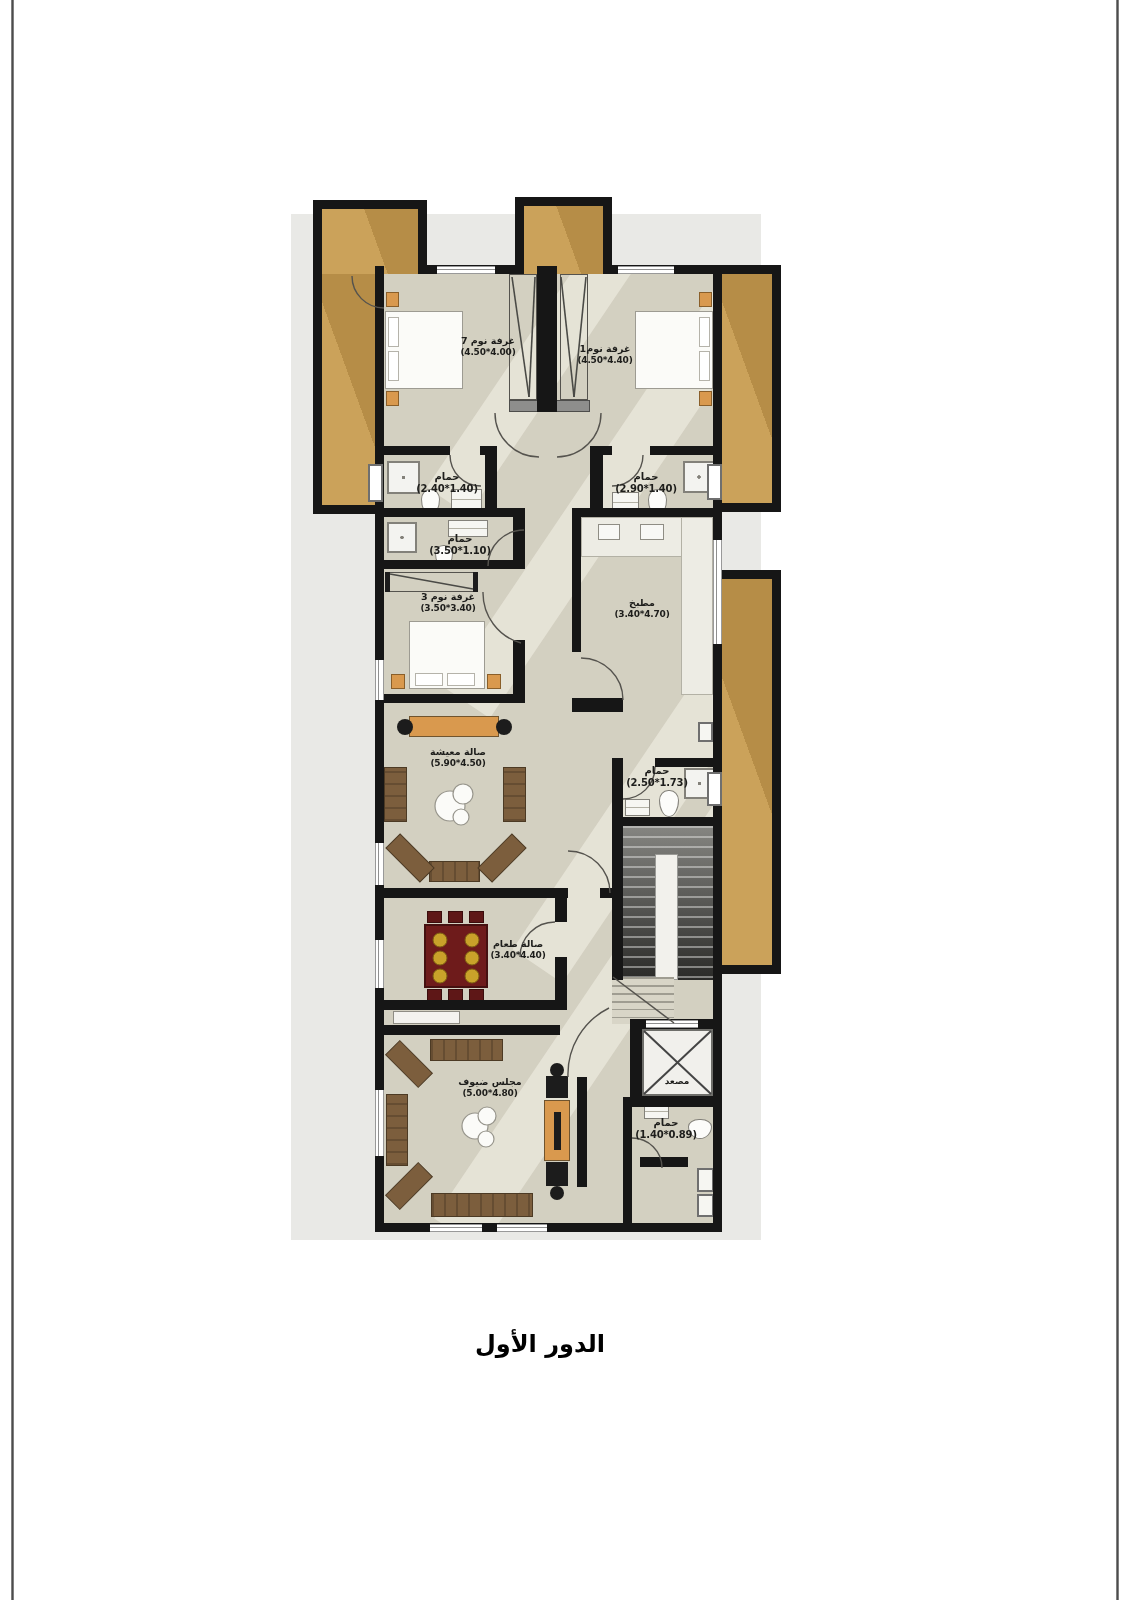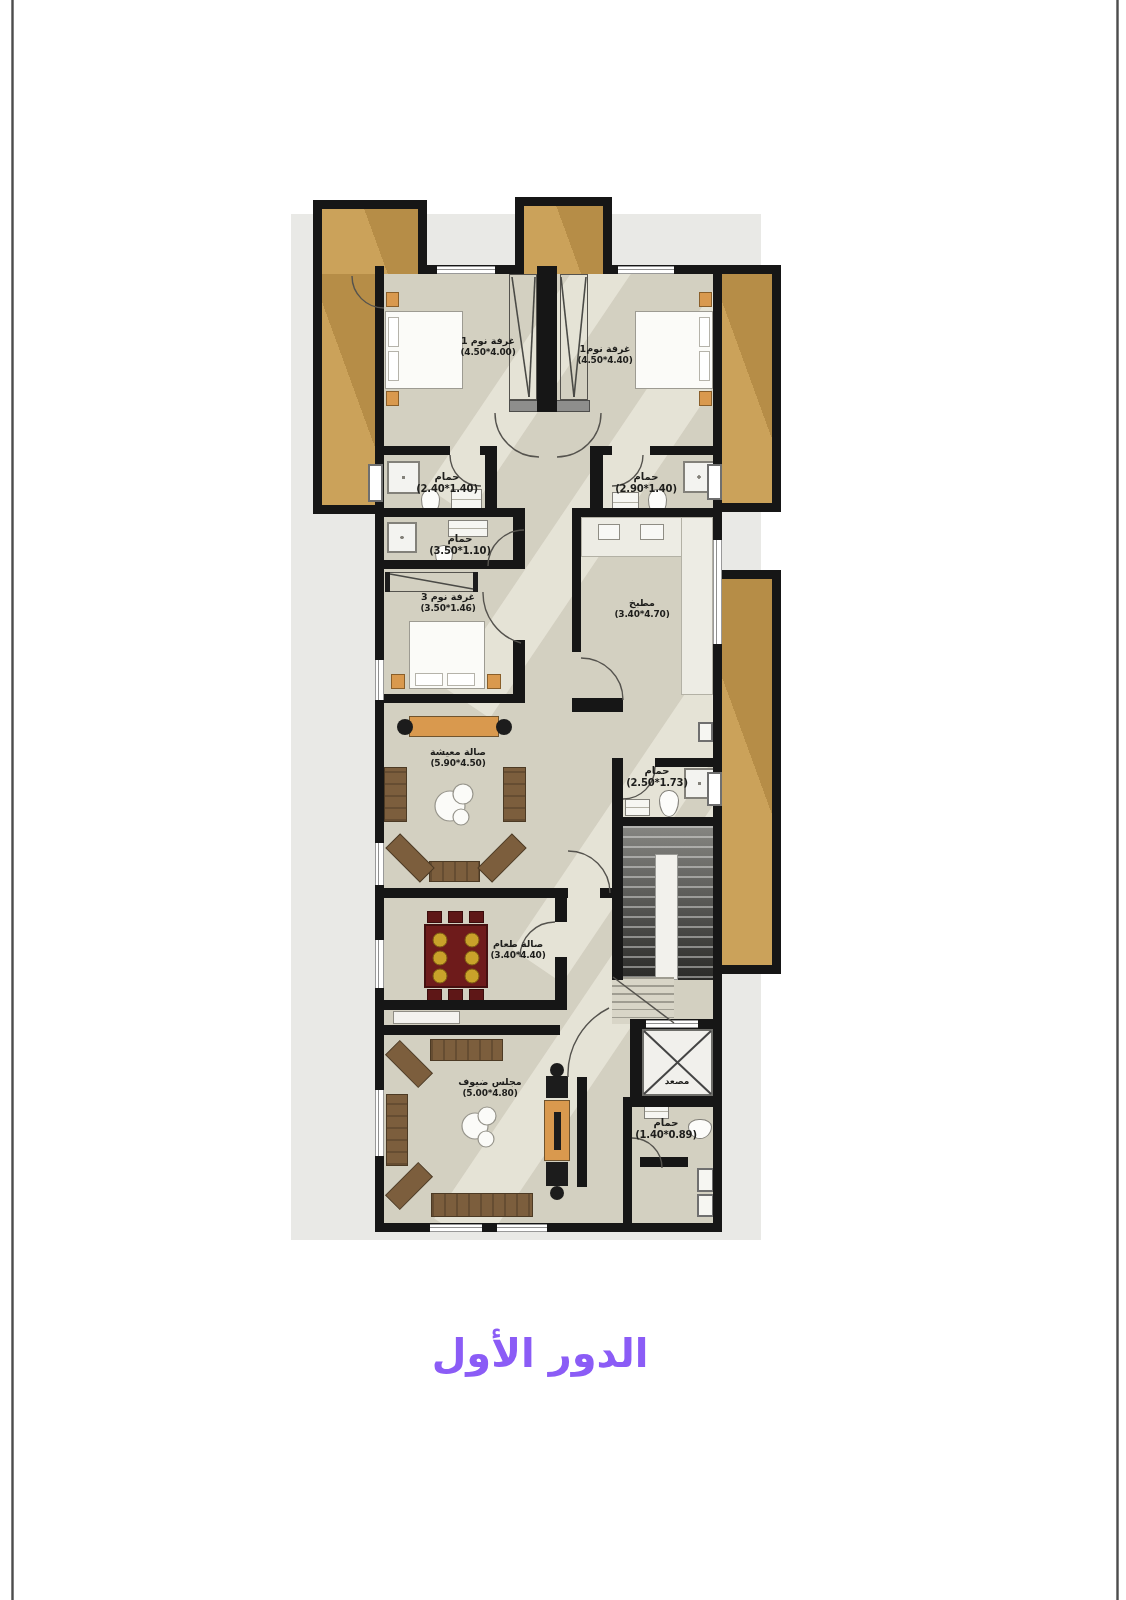--- a/index.html
+++ b/index.html
@@ -47,21 +47,21 @@
   .stairsdn{position:absolute;background:#d8d5c7}
   .stairsdn::after{content:"";position:absolute;inset:0;
         background:repeating-linear-gradient(180deg,rgba(90,88,80,.45) 0 1.5px,transparent 1.5px 8px)}
   .elev{position:absolute;background:#f1f0ec;border:2px solid #6e6e6a;box-sizing:border-box}
   .label{position:absolute;text-align:center;color:#1d1d1b}
   .lname{display:block;font-size:9.5px;font-weight:700;line-height:1.15;direction:rtl}
   .ldims{display:block;font-size:9px;font-weight:600;line-height:1.15;direction:ltr;letter-spacing:-.2px}
   .sm .lname{font-size:10px}
   .sm .ldims{font-size:10px}
   .elabel{position:absolute;text-align:center;font-size:9px;font-weight:700;color:#1d1d1b;direction:rtl}
-  .title{position:absolute;text-align:center;font-weight:700;font-size:40px;color:#8b5cf6;direction:rtl}
+  .title{position:absolute;text-align:center;font-weight:700;font-size:24px;color:#000000;direction:rtl}
   svg.overlay{position:absolute;left:0;top:0;pointer-events:none}
 </style>
 </head>
 <body>
 
 <div class="page">
 
   <div class="border-line" style="left:11px"></div>
   <div class="border-line" style="left:1116px"></div>
 
@@ -276,42 +276,42 @@
       <circle cx="440" cy="940" r="7"></circle>
         <circle cx="472" cy="940" r="7"></circle>
       <circle cx="440" cy="958" r="7"></circle>
         <circle cx="472" cy="958" r="7"></circle>
       <circle cx="440" cy="976" r="7"></circle>
         <circle cx="472" cy="976" r="7"></circle>
     </g>
   </svg>
 
   <div class="label" style="left:428px;top:336px;width:120px">
-    <span class="lname">غرفة نوم 1</span>
+    <span class="lname">غرفة نوم 7</span>
     <span class="ldims">(4.50*4.00)</span>
   </div>
   <div class="label" style="left:545px;top:344px;width:120px">
     <span class="lname">غرفة نوم1</span>
     <span class="ldims">(4.50*4.40)</span>
   </div>
   <div class="label sm" style="left:412px;top:471px;width:70px">
     <span class="lname">حمام</span>
     <span class="ldims">(2.40*1.40)</span>
   </div>
   <div class="label sm" style="left:611px;top:471px;width:70px">
     <span class="lname">حمام</span>
     <span class="ldims">(2.90*1.40)</span>
   </div>
   <div class="label sm" style="left:425px;top:533px;width:70px">
     <span class="lname">حمام</span>
     <span class="ldims">(3.50*1.10)</span>
   </div>
   <div class="label" style="left:388px;top:592px;width:120px">
     <span class="lname">غرفة نوم 3</span>
-    <span class="ldims">(3.50*1.46)</span>
+    <span class="ldims">(3.50*3.40)</span>
   </div>
   <div class="label" style="left:592px;top:598px;width:100px">
     <span class="lname">مطبخ</span>
     <span class="ldims">(3.40*4.70)</span>
   </div>
   <div class="label" style="left:398px;top:747px;width:120px">
     <span class="lname">صالة معيشة</span>
     <span class="ldims">(5.90*4.50)</span>
   </div>
   <div class="label sm" style="left:622px;top:765px;width:70px">

